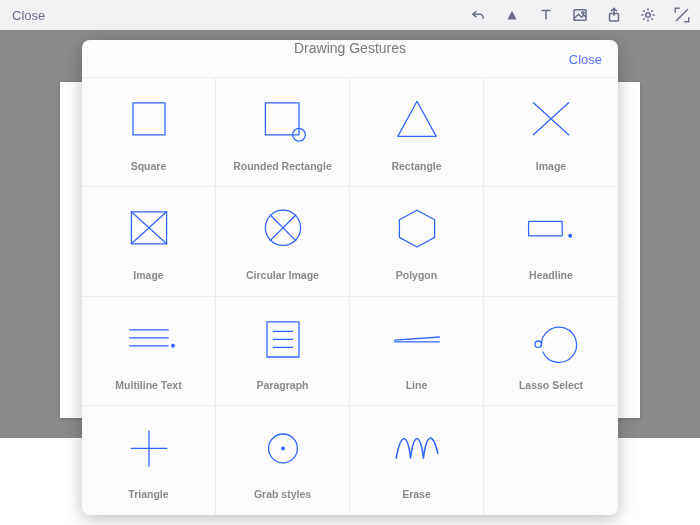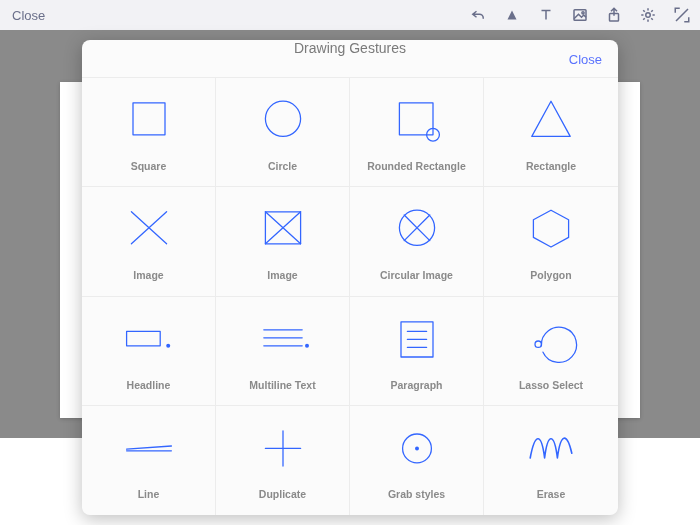--- a/index.html
+++ b/index.html
@@ -143,28 +143,20 @@
     <div class="grid">
       <div class="cell">
         <div class="iconbox">
           <svg viewBox="0 0 100 80" width="82" height="64">
               <rect x="30" y="16" width="40" height="40"></rect>
             </svg>
         </div>
         <div class="label">Square</div>
       </div>
 
-      <div class="cell">
-        <div class="iconbox">
-          <svg viewBox="0 0 100 80" width="82" height="64">
-              <circle cx="50" cy="36" r="22"></circle>
-            </svg>
-        </div>
-        <div class="label">Circle</div>
-      </div>
 
       <div class="cell">
         <div class="iconbox">
           <svg viewBox="0 0 100 80" width="82" height="64">
               <rect x="28" y="16" width="42" height="40"></rect>
               <circle cx="70" cy="56" r="8"></circle>
             </svg>
         </div>
         <div class="label">Rounded Rectangle</div>
       </div>
@@ -242,43 +234,43 @@
               <rect x="30" y="16" width="40" height="44"></rect>
               <path d="M38 28 H62 M38 38 H62 M38 48 H62"></path>
             </svg>
         </div>
         <div class="label">Paragraph</div>
       </div>
 
       <div class="cell">
         <div class="iconbox">
           <svg viewBox="0 0 100 80" width="82" height="64">
+              <path d="M22 39 L78 35 M22 41 L78 41"></path>
+            </svg>
+        </div>
+        <div class="label">Line</div>
+      </div>
+
+      <div class="cell">
+        <div class="iconbox">
+          <svg viewBox="0 0 100 80" width="82" height="64">
               <path d="M38 46 a22 22 0 1 1 2 8"></path>
               <circle cx="34" cy="44" r="4"></circle>
             </svg>
         </div>
         <div class="label">Lasso Select</div>
       </div>
 
       <div class="cell">
         <div class="iconbox">
           <svg viewBox="0 0 100 80" width="82" height="64">
-              <path d="M22 39 L78 35 M22 41 L78 41"></path>
-            </svg>
-        </div>
-        <div class="label">Line</div>
-      </div>
-
-      <div class="cell">
-        <div class="iconbox">
-          <svg viewBox="0 0 100 80" width="82" height="64">
               <path d="M50 16 V60 M28 38 H72"></path>
             </svg>
         </div>
-        <div class="label">Duplicate</div>
+        <div class="label">Triangle</div>
       </div>
 
       <div class="cell">
         <div class="iconbox">
           <svg viewBox="0 0 100 80" width="82" height="64">
               <circle cx="50" cy="38" r="18"></circle>
               <circle cx="50" cy="38" r="2.5" fill="#3366ff" stroke="none"></circle>
             </svg>
         </div>
         <div class="label">Grab styles</div>

